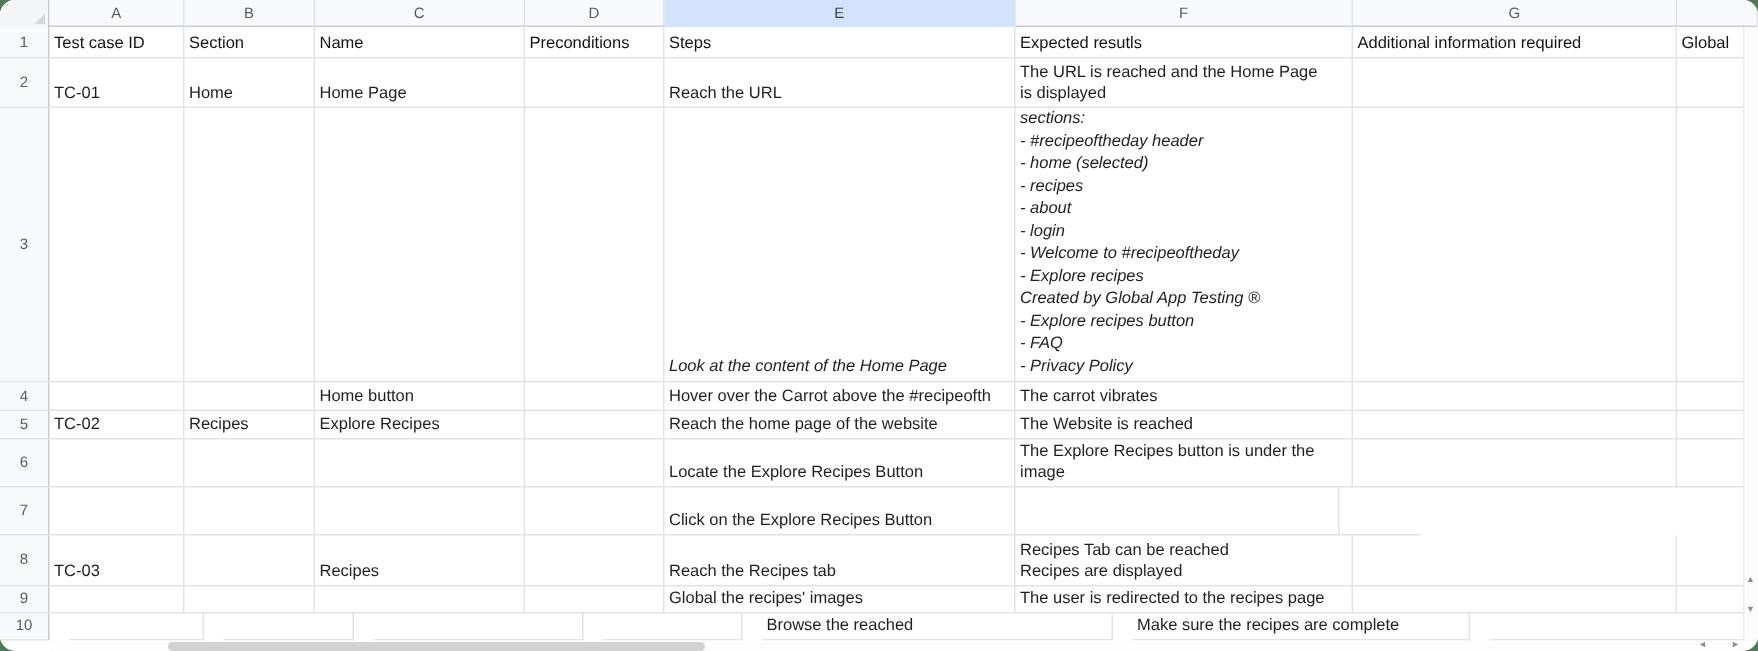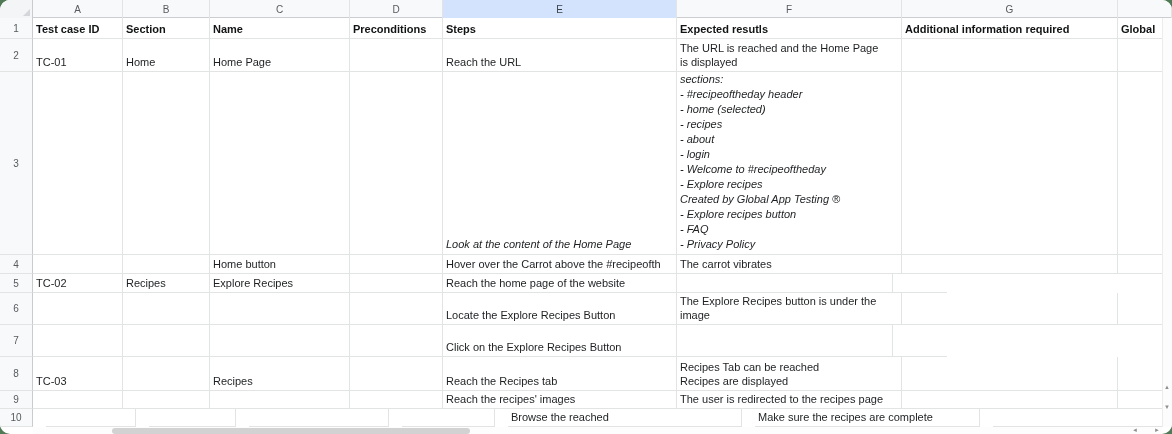--- a/index.html
+++ b/index.html
@@ -56,21 +56,21 @@
     flex:none;
     border-right:1px solid #e2e3e3;
     border-bottom:1px solid #e2e3e3;
     padding:0 3px 2px 3px;
     font-size:11px; line-height:14px; color:#1d1f21;
     display:flex; align-items:flex-end;
     overflow:hidden;
     white-space:pre-line;
   }
   .cell.ch { border-right:none; }
-  .r1 .cell { font-weight:700; color:#121314; }
+  .r1 .cell { font-weight:400; color:#121314; }
   .r3 .cell { line-height:15px;font-style:italic; }
   .clip { white-space:nowrap; }
   
   .vstrip {
     position:absolute; top:18px; right:0; width:10px; bottom:7px;
     background:#fcfcfc; border-left:1px solid #ececec;
   }
   .vbtn { position:absolute; right:1px; width:8px; height:8px; font-size:6px;
     color:#8e8e8e; text-align:center; line-height:8px; }
   .vbtn.up { bottom:36px; }
@@ -166,20 +166,21 @@
     <div class="cell ch"></div>
   </div>
 
   <div class="row r5">
     <div class="rh">5</div>
     <div class="cell ca">TC-02</div>
     <div class="cell cb">Recipes</div>
     <div class="cell cc">Explore Recipes</div>
     <div class="cell cd"></div>
     <div class="cell ce">Reach the home page of the website</div>
+    <div class="cell cf">The Website is reached</div>
     <div class="cell cg"></div>
     <div class="cell ch"></div>
   </div>
 
   <div class="row r6">
     <div class="rh">6</div>
     <div class="cell ca"></div>
     <div class="cell cb"></div>
     <div class="cell cc"></div>
     <div class="cell cd"></div>
@@ -213,21 +214,21 @@
     <div class="cell cg"></div>
     <div class="cell ch"></div>
   </div>
 
   <div class="row r9">
     <div class="rh">9</div>
     <div class="cell ca"></div>
     <div class="cell cb"></div>
     <div class="cell cc"></div>
     <div class="cell cd"></div>
-    <div class="cell ce">Reach the recipes' images</div>
+    <div class="cell ce">Global the recipes' images</div>
     <div class="cell cf">The user is redirected to the recipes page</div>
     <div class="cell cg"></div>
     <div class="cell ch"></div>
   </div>
 
   <div class="row r10">
     <div class="rh">10</div>
     <div class="cell ca"></div>
     <div class="cell cb"></div>
     <div class="cell cc"></div>

